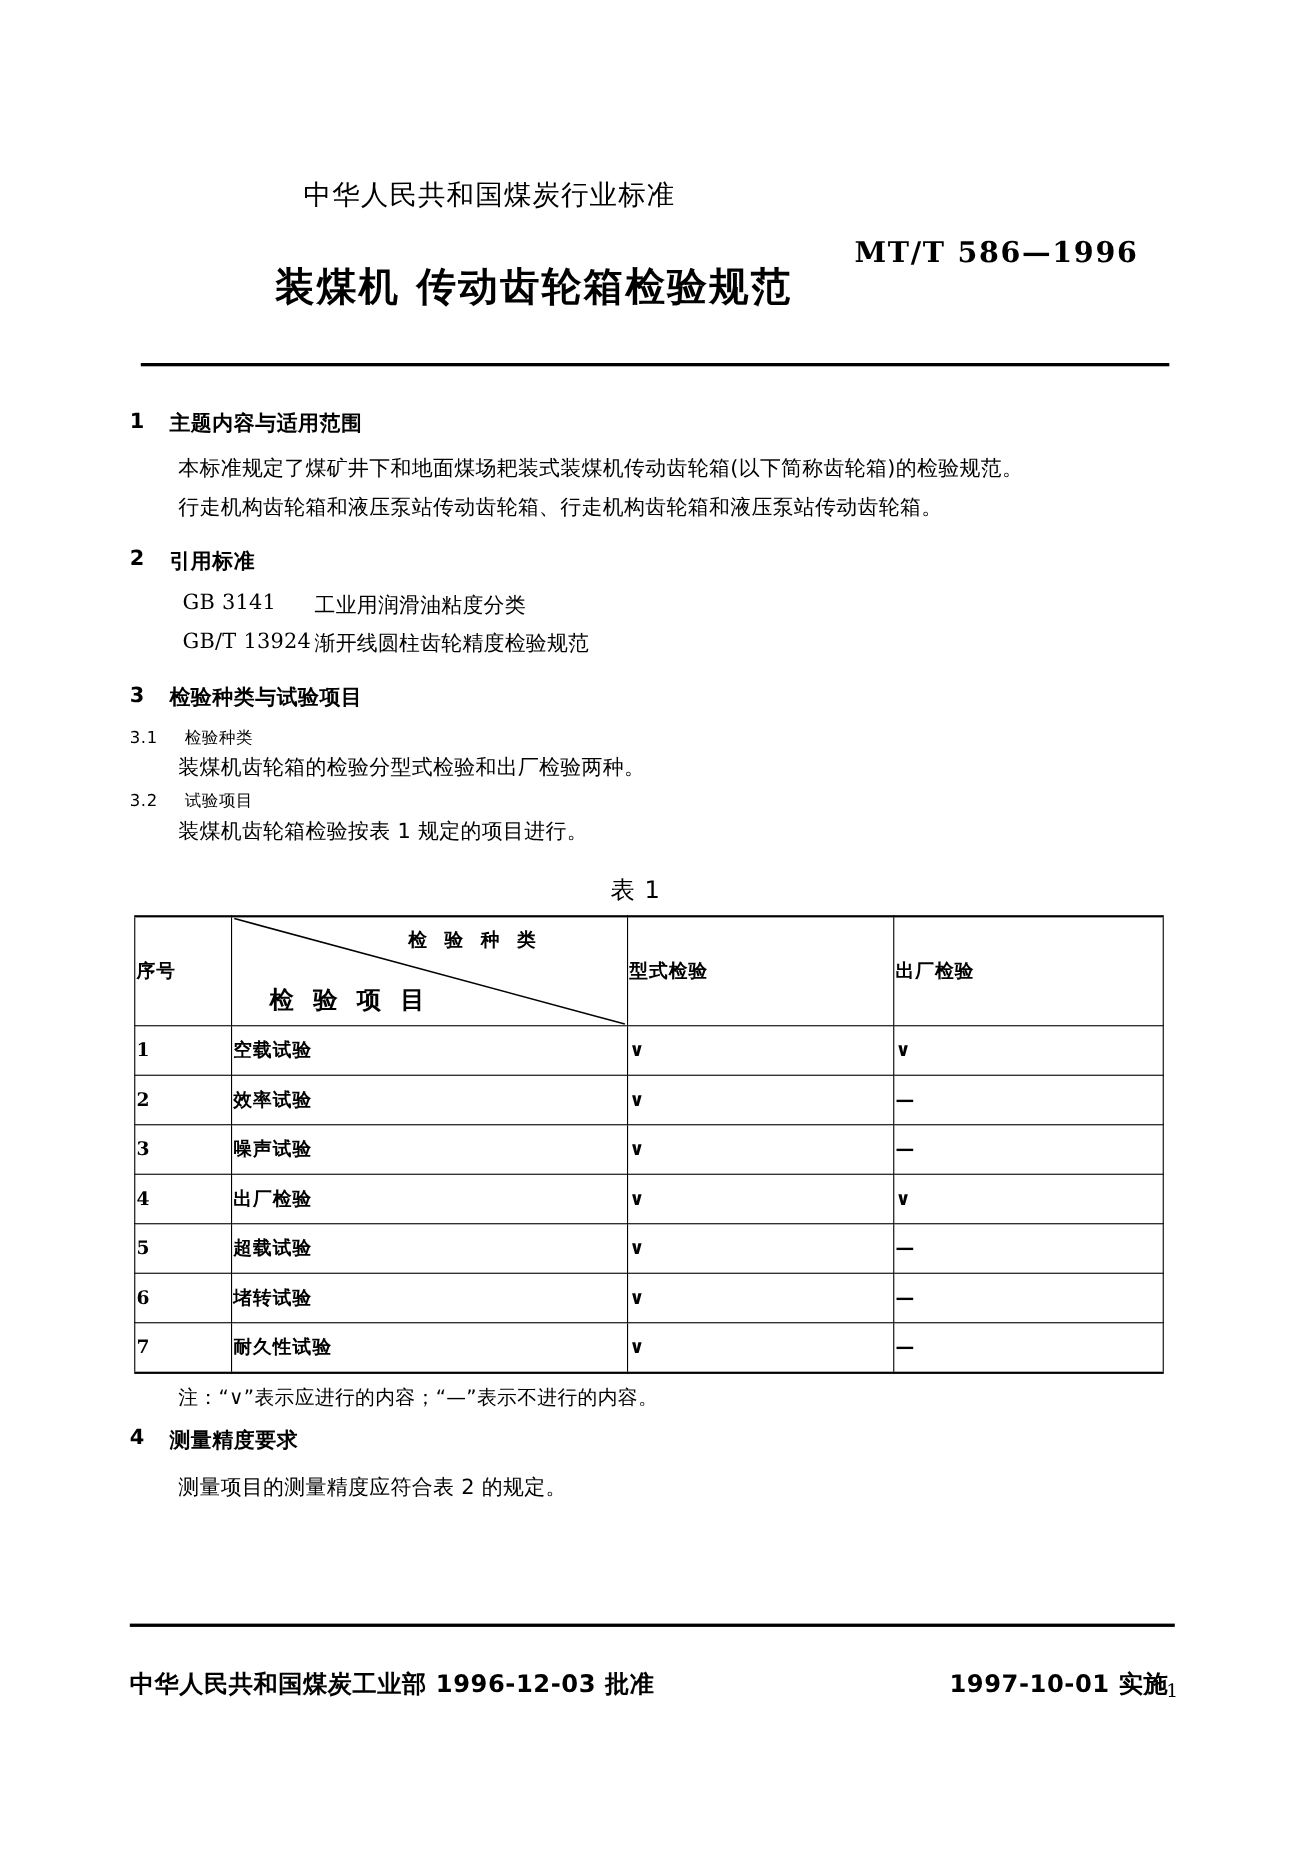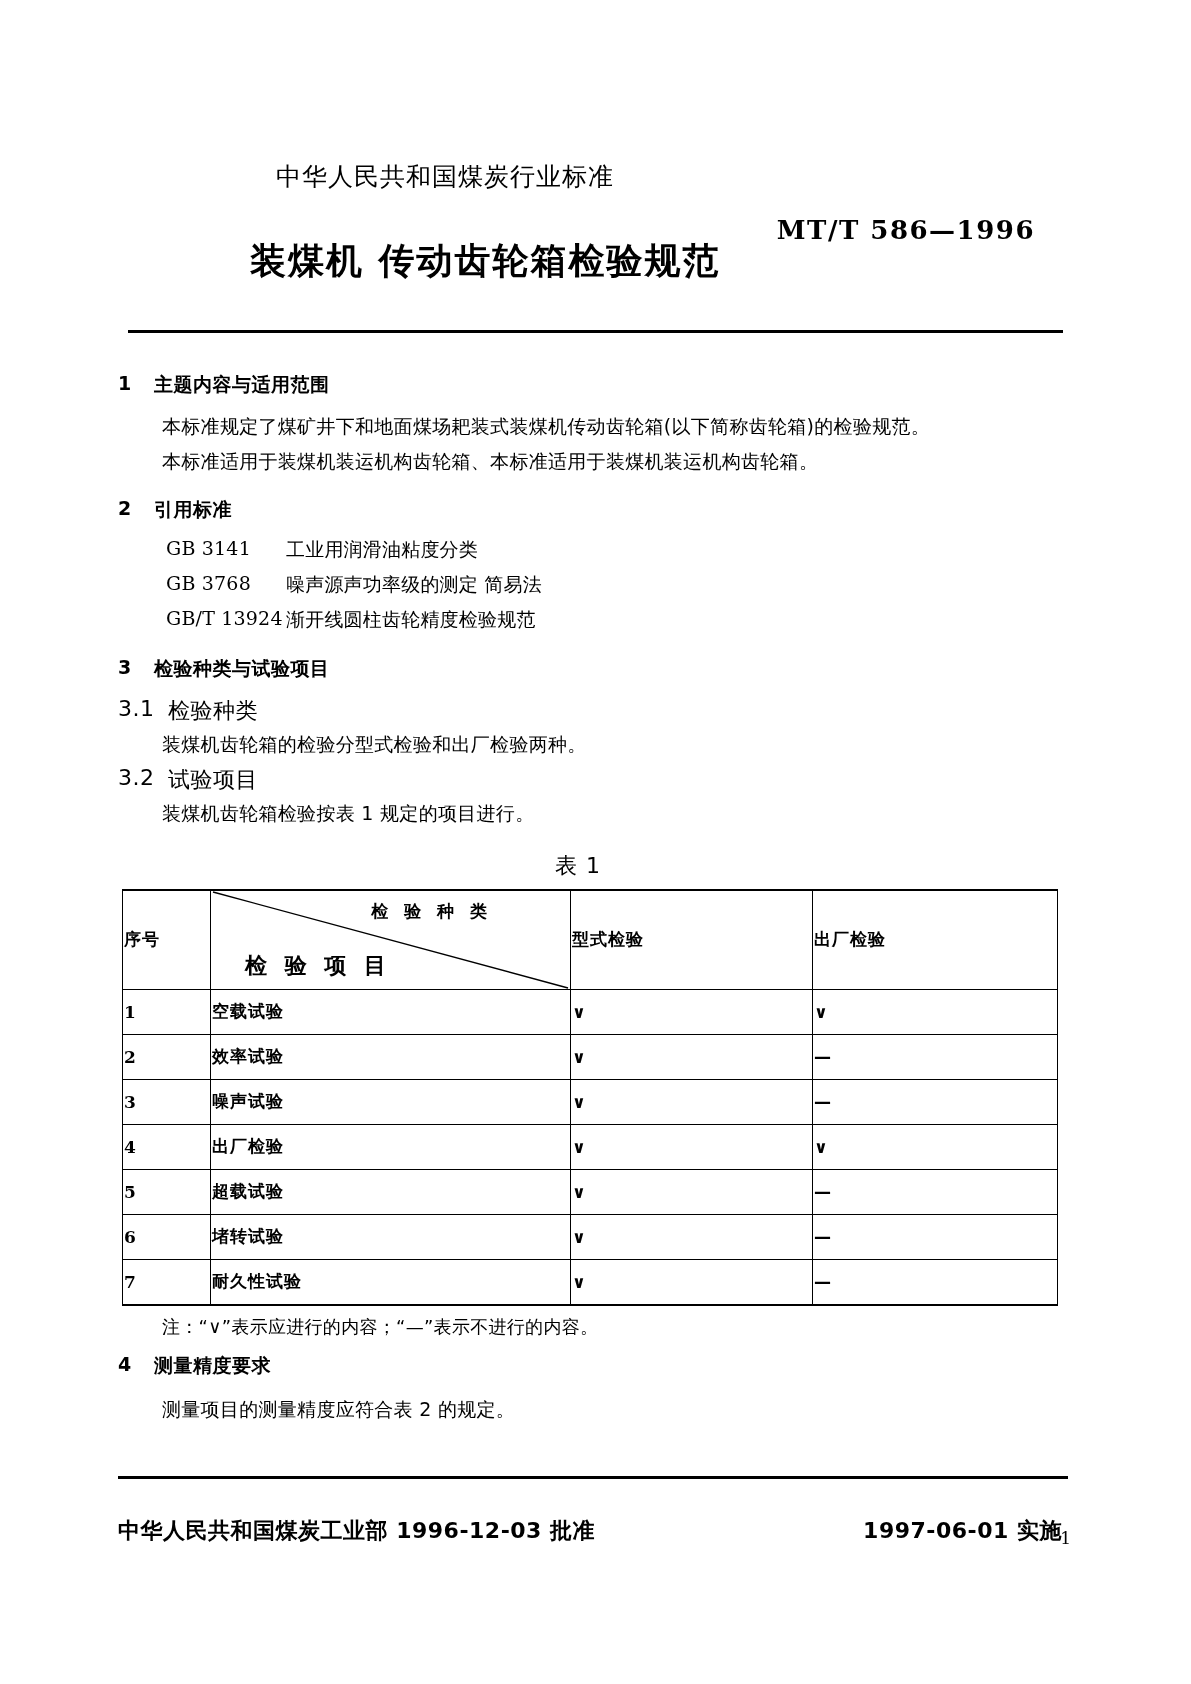--- a/index.html
+++ b/index.html
@@ -81,21 +81,21 @@
     letter-spacing: 0.5px;
     margin: 0 0 14px 0;
     display: flex;
   }
   .h2 .num {
     width: 36px;
     flex: none;
     font-family: "DejaVu Sans", "Liberation Sans", sans-serif;
   }
   .h3 {
-    font-size: 22px;
+    font-size: 15px;
     margin: 0 0 4px 0;
     display: flex;
     letter-spacing: 0.5px;
   }
   .h3 .num {
     width: 50px;
     flex: none;
   }
   .para {
     font-size: 19px;
@@ -245,36 +245,32 @@
   </div>
   <div class="rule-thick"></div>
 
   <div class="content">
 
     <div class="h2">
       <span class="num">1</span>
       <span>主题内容与适用范围</span>
     </div>
     <p class="para">本标准规定了煤矿井下和地面煤场耙装式装煤机传动齿轮箱(以下简称齿轮箱)的检验规范。</p>
-    <p class="para">本标准适用于装煤机装运机构齿轮箱、本标准适用于装煤机装运机构齿轮箱。</p>
+    <p class="para">行走机构齿轮箱和液压泵站传动齿轮箱、行走机构齿轮箱和液压泵站传动齿轮箱。</p>
 
     <div class="block-gap"></div>
 
     <div class="h2">
       <span class="num">2</span>
       <span>引用标准</span>
     </div>
     <div class="ref-list">
       <div class="ref-item">
         <span class="ref-code">GB 3141</span>
         <span class="ref-name">工业用润滑油粘度分类</span>
-      </div>
-      <div class="ref-item">
-        <span class="ref-code">GB 3768</span>
-        <span class="ref-name">噪声源声功率级的测定   简易法</span>
       </div>
       <div class="ref-item">
         <span class="ref-code">GB/T 13924</span>
         <span class="ref-name">渐开线圆柱齿轮精度检验规范</span>
       </div>
     </div>
 
     <div class="block-gap"></div>
 
     <div class="h2">
@@ -370,17 +366,17 @@
       <span class="num">4</span>
       <span>测量精度要求</span>
     </div>
     <p class="para">测量项目的测量精度应符合表 2 的规定。</p>
 
   </div>
 
   <div class="rule-foot"></div>
   <div class="footer">
     <span class="left">中华人民共和国煤炭工业部 1996-12-03 批准</span>
-    <span class="right">1997-06-01 实施</span>
+    <span class="right">1997-10-01 实施</span>
   </div>
   <div class="page-num">1</div>
 
 </div>
 
 </body></html>

